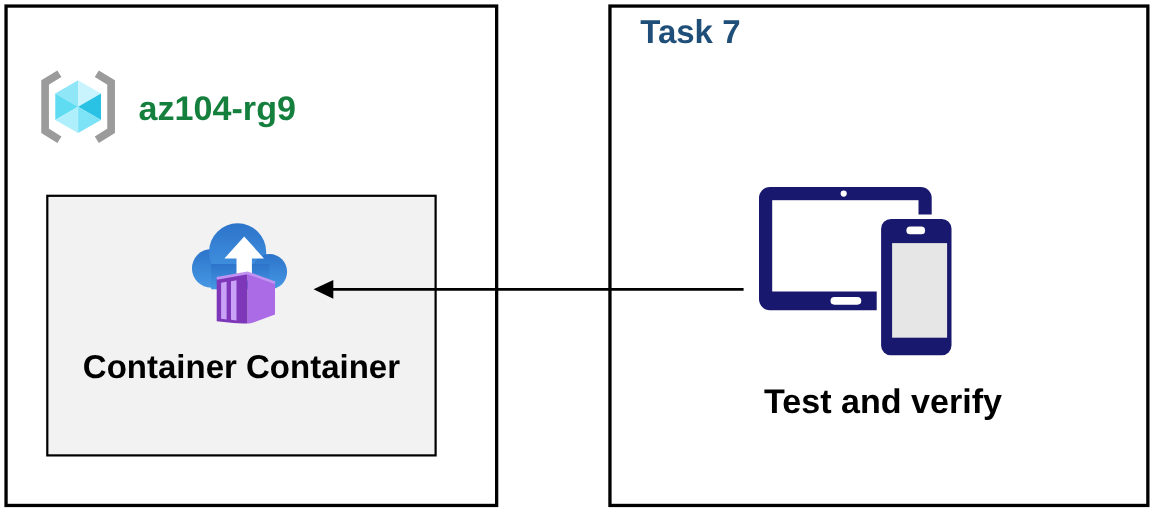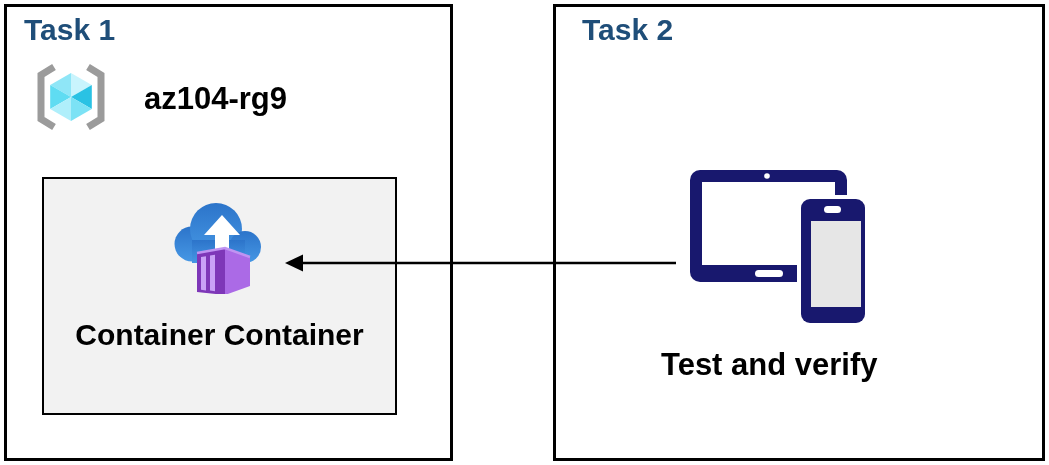--- a/index.html
+++ b/index.html
@@ -7,43 +7,42 @@
     position:relative;width:1049px;height:465px;background:#fff;
     font-family:"Liberation Sans",sans-serif;overflow:hidden;
   }
   .panel{position:absolute;box-sizing:border-box;background:#fff;border:3px solid #000;}
   #task1-panel{left:4px;top:4px;width:449px;height:457px;}
   #task2-panel{left:553px;top:4px;width:492px;height:457px;}
   .panel-title{position:absolute;font-size:30px;font-weight:bold;color:#1F4E79;white-space:nowrap;}
   #task1-title{left:24px;top:13px;}
   #task2-title{left:582px;top:13px;}
   #rg-icon{position:absolute;left:33px;top:62px;}
-  #rg-name{position:absolute;left:144px;top:81px;font-size:31px;font-weight:bold;color:#000000;white-space:nowrap;}
+  #rg-name{position:absolute;left:126px;top:81px;font-size:31px;font-weight:bold;color:#15803d;white-space:nowrap;}
   #container-box{
     position:absolute;box-sizing:border-box;left:42px;top:177px;width:355px;height:238px;
     background:#F2F2F2;border:2px solid #000;
   }
   #aci-icon{position:absolute;left:174px;top:202px;}
   #aci-label{position:absolute;left:42px;top:318px;width:355px;text-align:center;
     font-size:30px;font-weight:bold;color:#000;}
   #devices-icon{position:absolute;left:687px;top:166px;}
-  #devices-label{position:absolute;left:661px;top:347px;width:250px;text-align:left;
+  #devices-label{position:absolute;left:661px;top:347px;width:250px;text-align:right;
     font-size:31px;font-weight:bold;color:#000;white-space:nowrap;}
   #connector-arrow{position:absolute;left:282px;top:250px;}
 </style>
 </head>
 <body>
 
 <div class="canvas">
 
   <div class="panel" id="task1-panel"></div>
   <div class="panel" id="task2-panel"></div>
 
-  <div class="panel-title" id="task1-title">Task 1</div>
-  <div class="panel-title" id="task2-title">Task 2</div>
+  <div class="panel-title" id="task2-title">Task 7</div>
 
   <svg id="rg-icon" width="76" height="70" viewBox="0 0 76 70" xmlns="http://www.w3.org/2000/svg">
     <path d="M21,5 L8,13 L8,57 L21,65" stroke="#9B9B9B" stroke-width="7" fill="none"></path>
     <path d="M55,5 L68,13 L68,57 L55,65" stroke="#9B9B9B" stroke-width="7" fill="none"></path>
     <polygon points="38,11 17.2,23 38,35" fill="#8FE6F7"></polygon>
     <polygon points="38,11 58.8,23 38,35" fill="#C9F4FD"></polygon>
     <polygon points="17.2,23 17.2,47 38,35" fill="#5FDCF2"></polygon>
     <polygon points="58.8,23 58.8,47 38,35" fill="#2AC2E4"></polygon>
     <polygon points="17.2,47 38,59 38,35" fill="#AFEFFB"></polygon>
     <polygon points="58.8,47 38,59 38,35" fill="#7CE2F5"></polygon>

